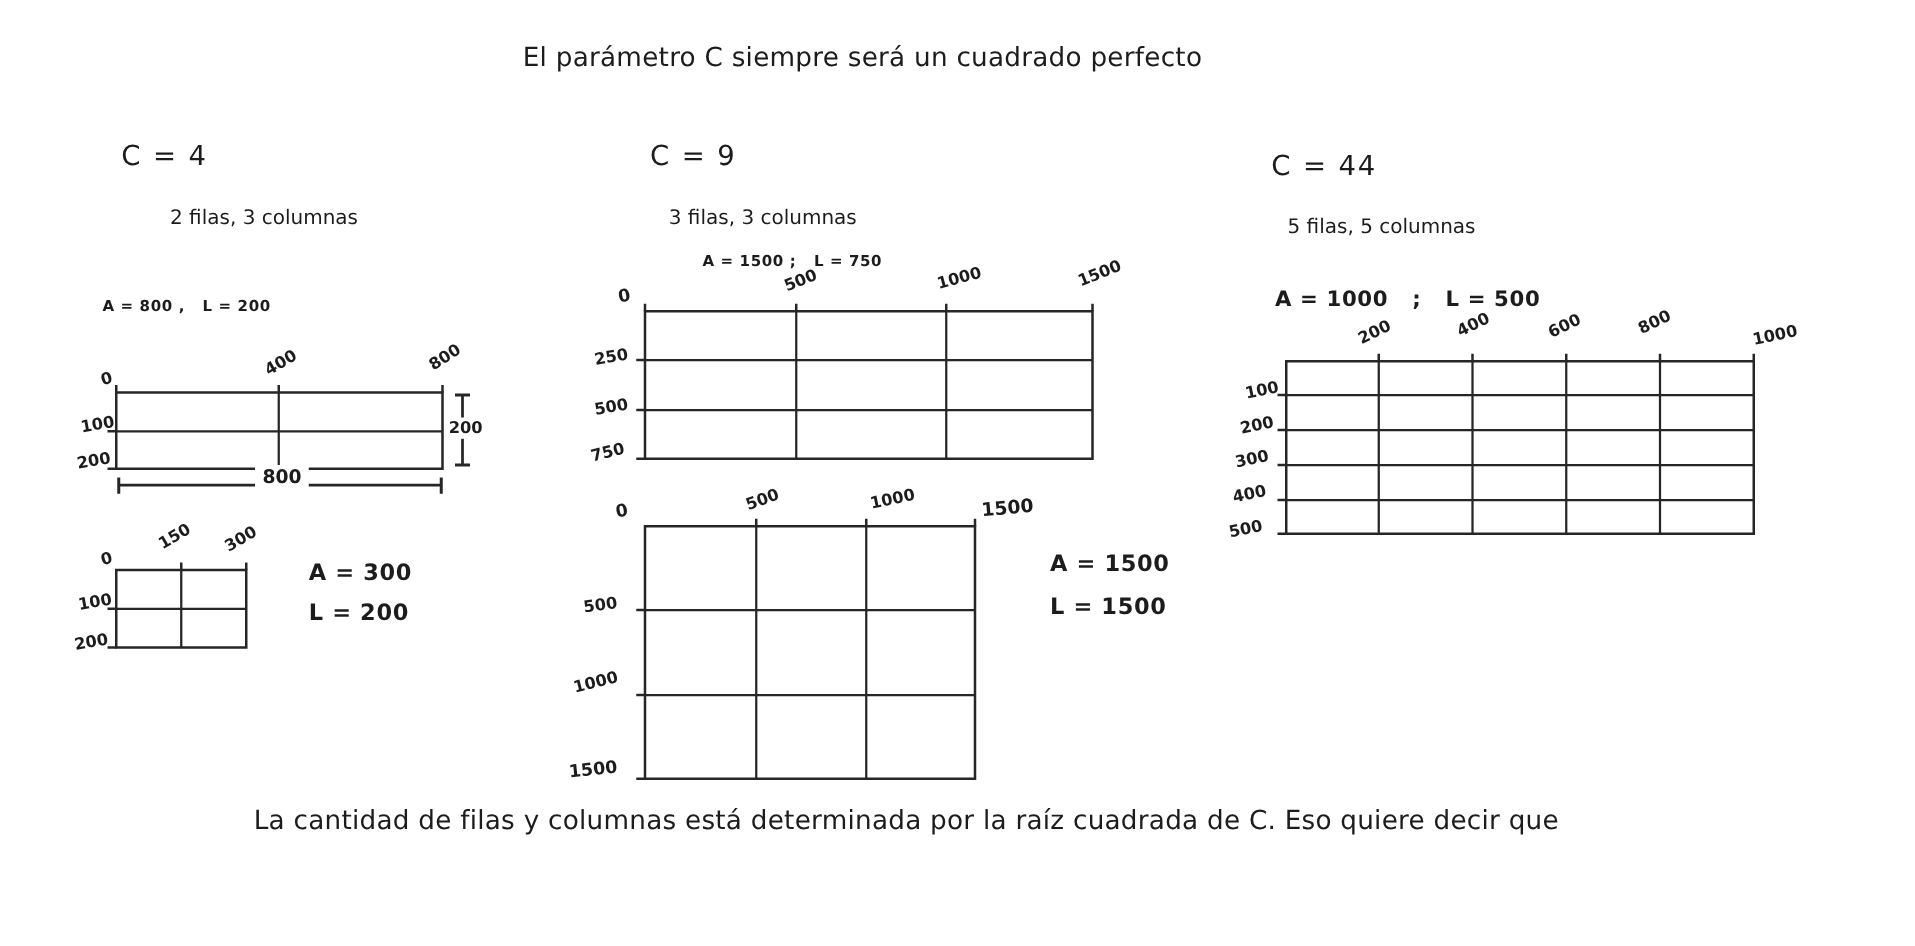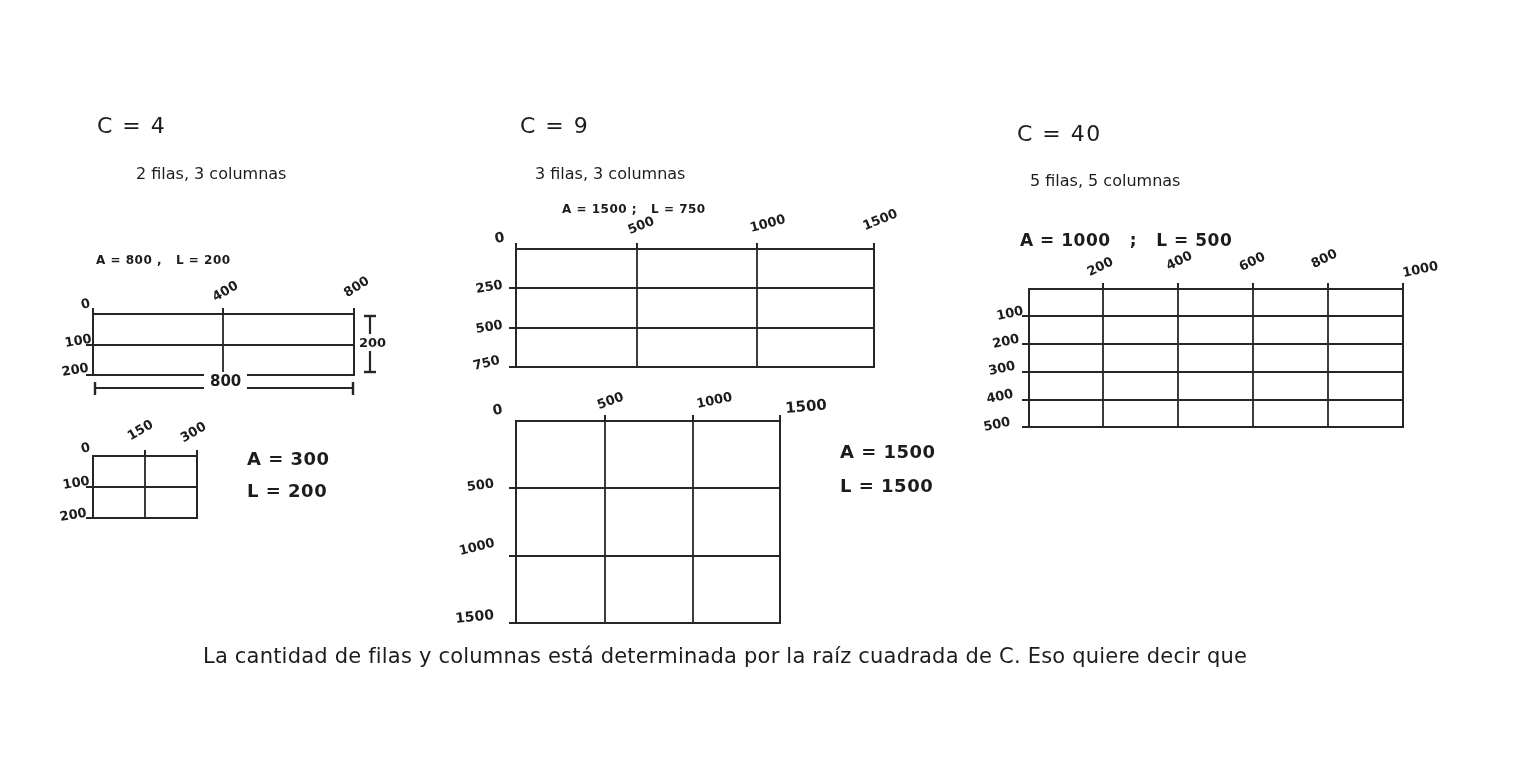--- a/index.html
+++ b/index.html
@@ -17,24 +17,25 @@
   .measure{position:absolute;font-size:15px;font-weight:700;background:#fff;padding:0 6px;}
   .foot{font-size:21px;white-space:nowrap;letter-spacing:0.2px;}
   svg{display:block;overflow:visible;}
   .grid line,.grid rect,.bracket line{stroke:#262626;}
 </style>
 </head>
 <body>
 
 <div class="page">
 
+  <div class="abs title">El parámetro C siempre será un cuadrado perfecto</div>
 
   <div class="abs hdr" style="left:97px;top:113px;">C = 4</div>
   <div class="abs sub" style="left:136px;top:164px;">2 filas, 3 columnas</div>
-  <div class="abs params" style="left:96px;top:238px;margin-top:15px;">A = 800 ,   L = 200</div>
+  <div class="abs params" style="left:82px;top:238px;">A = 800 ,   L = 200</div>
 
   <svg class="abs grid" style="left:92px;top:313px;" width="263" height="63">
     <rect x="1" y="1" width="261" height="61" fill="none" stroke-width="2"></rect>
     <line x1="131" y1="1" x2="131" y2="62" stroke-width="1.8"></line>
     <line x1="1" y1="32" x2="262" y2="32" stroke-width="1.8"></line>
     <line x1="1" y1="-5" x2="1" y2="1" stroke-width="2"></line>
     <line x1="131" y1="-5" x2="131" y2="1" stroke-width="2"></line>
     <line x1="262" y1="-5" x2="262" y2="1" stroke-width="2"></line>
     <line x1="-6" y1="32" x2="1" y2="32" stroke-width="2"></line>
     <line x1="-6" y1="62" x2="1" y2="62" stroke-width="2"></line>
@@ -118,21 +119,21 @@
   <span class="tk" style="left:494px;top:402px;font-size:14px;transform:rotate(-10deg);">0</span>
   <span class="tk" style="left:600px;top:397px;transform:rotate(-20deg);">500</span>
   <span class="tk" style="left:698px;top:396px;transform:rotate(-12deg);">1000</span>
   <span class="tk" style="left:786px;top:399px;font-size:15px;transform:rotate(-5deg);">1500</span>
   <span class="tk" style="left:468px;top:479px;transform:rotate(-8deg);">500</span>
   <span class="tk" style="left:461px;top:543px;transform:rotate(-14deg);">1000</span>
   <span class="tk" style="left:456px;top:610px;font-size:14px;transform:rotate(-6deg);">1500</span>
   <span class="abs side" style="left:828px;top:441px;">A = 1500</span>
   <span class="abs side" style="left:828px;top:475px;">L = 1500</span>
 
-  <div class="abs hdr" style="left:1017px;top:121px;">C = 40</div>
+  <div class="abs hdr" style="left:1017px;top:121px;">C = 44</div>
   <div class="abs sub" style="left:1030px;top:171px;">5 filas, 5 columnas</div>
   <div class="abs params" style="left:1020px;top:230px;font-size:17px;">A = 1000   ;   L = 500</div>
 
   <svg class="abs grid" style="left:1028px;top:288px;" width="376" height="140">
     <rect x="1" y="1" width="374" height="138" fill="none" stroke-width="2"></rect>
     <line x1="75" y1="1" x2="75" y2="139" stroke-width="1.8"></line>
     <line x1="150" y1="1" x2="150" y2="139" stroke-width="1.8"></line>
     <line x1="225" y1="1" x2="225" y2="139" stroke-width="1.8"></line>
     <line x1="300" y1="1" x2="300" y2="139" stroke-width="1.8"></line>
     <line x1="1" y1="28" x2="375" y2="28" stroke-width="1.8"></line>

